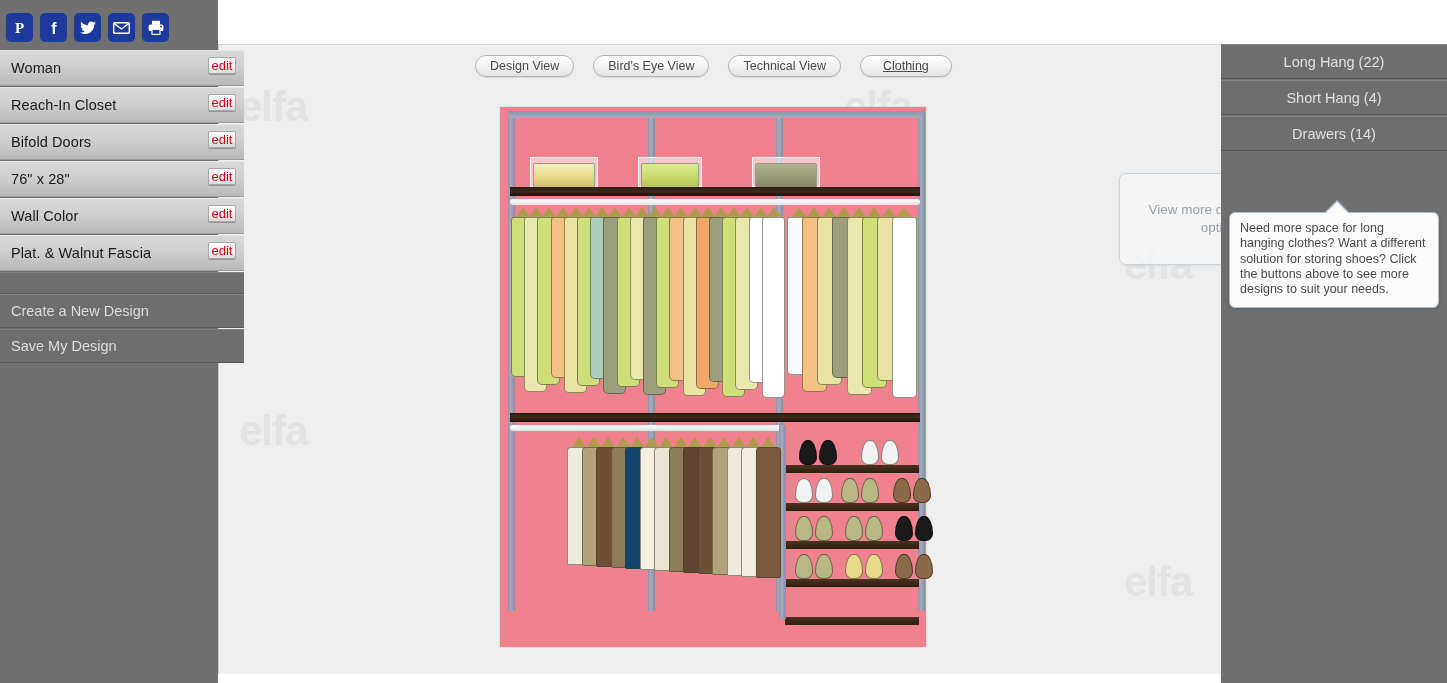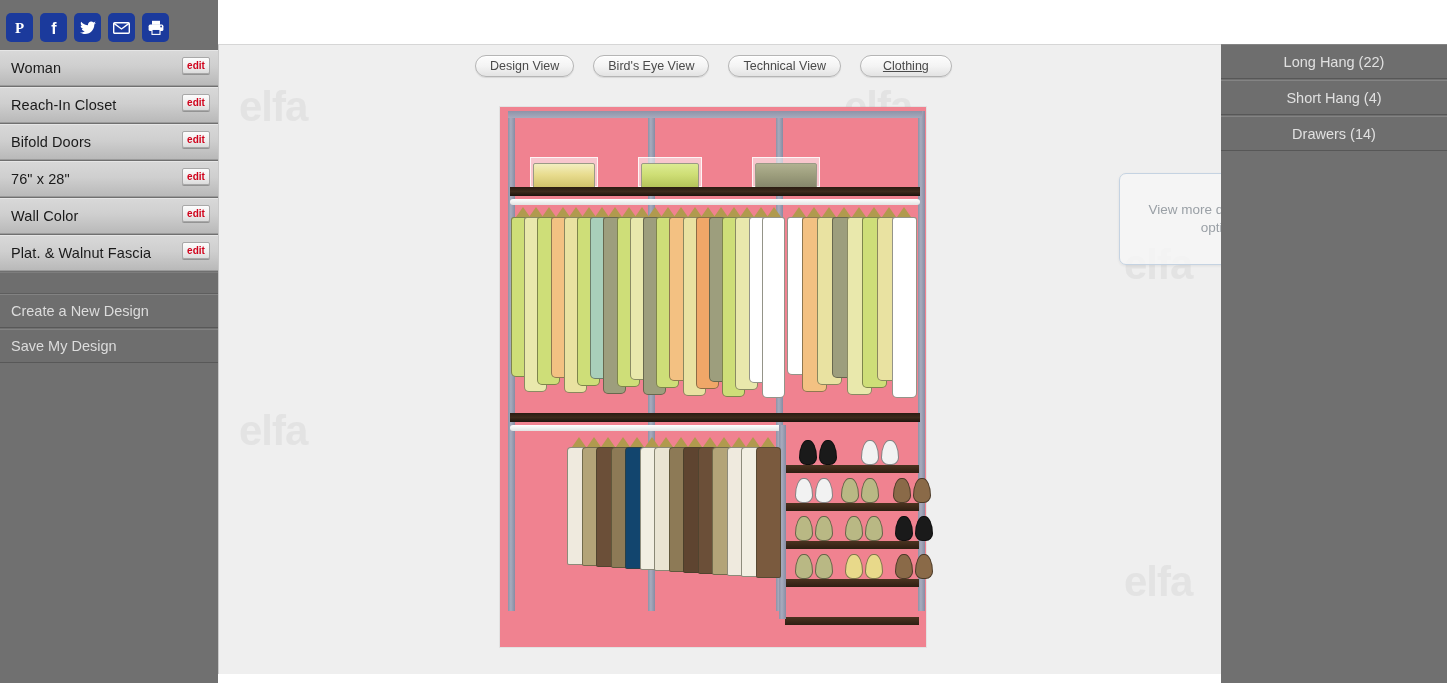--- a/index.html
+++ b/index.html
@@ -39,21 +39,21 @@
     display: flex;
     align-items: center;
     justify-content: center;
     cursor: pointer;
   }
   .social-btn svg { display: block; }
 
   #spec-list {
     position: absolute;
     left: 0; top: 50px;
-    width: 218px;
+    width: 244px;
   }
   .spec-row {
     position: relative;
     height: 36px;
     margin-bottom: 1px;
     background: linear-gradient(to bottom, #d8d8d8 0%, #cfcfcf 45%, #b9b9b9 100%);
     border-top: 1px solid #e6e6e6;
     border-bottom: 1px solid #9a9a9a;
     display: flex;
     align-items: center;
@@ -73,22 +73,22 @@
     background: linear-gradient(to bottom,#fcfcfc 0%, #ededed 60%, #dcdcdc 100%);
     border: 1px solid #a8a8a8;
     border-radius: 2px;
     display: flex;
     align-items: center;
     justify-content: center;
     cursor: pointer;
     box-shadow: 0 1px 0 rgba(0,0,0,0.25);
   }
   .edit-btn span {
-    font-size: 10px;
-    font-weight: bold;
+    font-size: 13px;
+    font-weight: normal;
     color: #d0021b;
     line-height: 1;
   }
 
   .spec-gap {
     height: 22px;
     background: #6e6e6e;
     border-top: 1px solid #7d7d7d;
     border-bottom: 1px solid #5e5e5e;
   }
@@ -583,15 +583,18 @@
     <div class="opt-row">
       <span>Long Hang (22)</span>
     </div>
     <div class="opt-row">
       <span>Short Hang (4)</span>
     </div>
     <div class="opt-row">
       <span>Drawers (14)</span>
     </div>
 
+    <div id="right-tooltip">
+      <div class="txt">Need more space for long hanging clothes? Want a different solution for storing shoes? Click the buttons above to see more designs to suit your needs.</div>
+    </div>
   </div>
 
 </div>
 
 </body></html>

